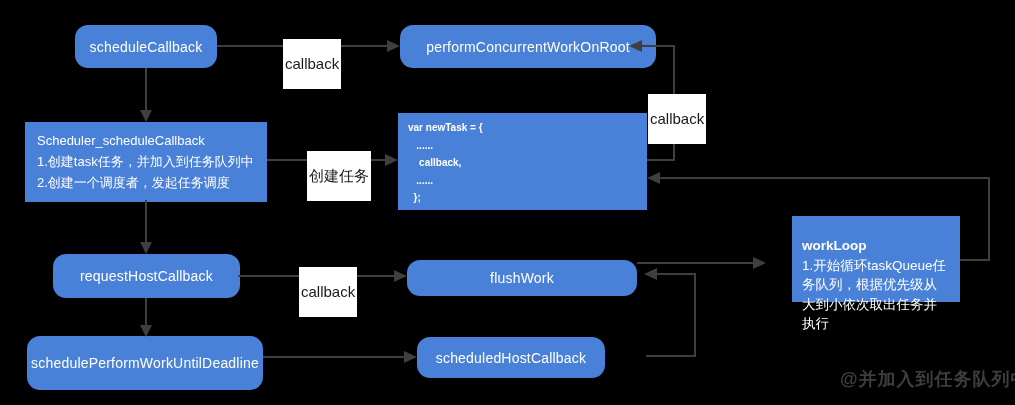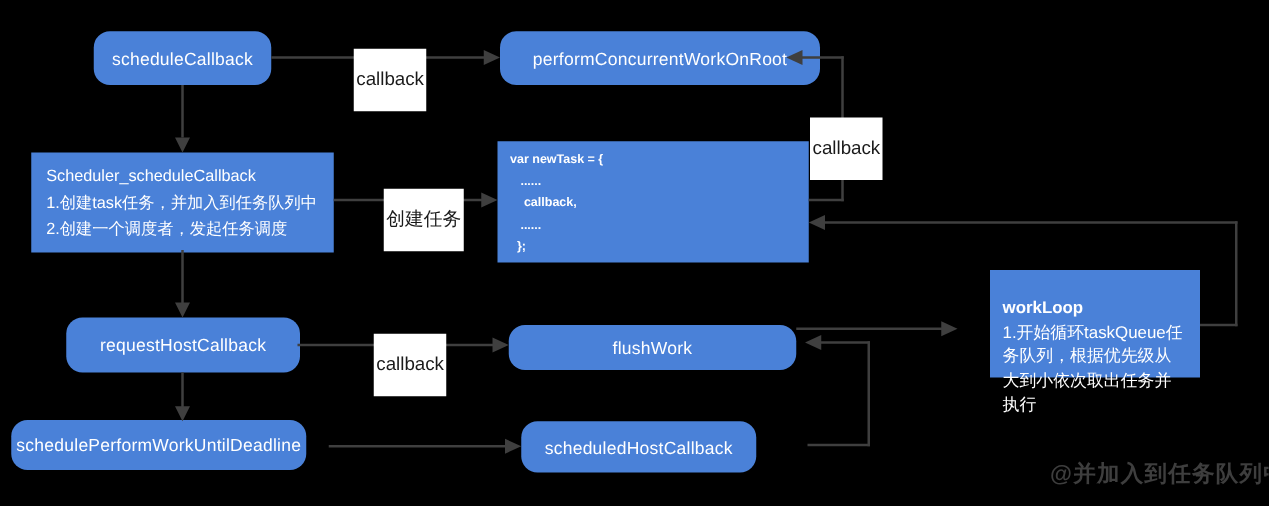--- a/index.html
+++ b/index.html
@@ -46,21 +46,21 @@
   .workloop .body{font-weight:500;}
 
   
   #b-schedulecallback{left:75px;top:25px;width:142px;height:43px;}
   #b-perform{left:400px;top:25px;width:256px;height:43px;}
   #b-scheduler{left:25px;top:122px;width:242px;height:80px;}
   #b-newtask{left:398px;top:113px;width:249px;height:97px;}
   #b-workloop{left:792px;top:216px;width:168px;height:86px;}
   #b-requesthost{left:53px;top:254px;width:187px;height:44px;}
   #b-flushwork{left:407px;top:260px;width:230px;height:36px;}
-  #b-scheduleperform{left:9px;top:336px;width:236px;height:40px;}
+  #b-scheduleperform{left:27px;top:336px;width:236px;height:54px;}
   #b-scheduledhost{left:417px;top:337px;width:188px;height:41px;}
 
   
   .seg{position:absolute;background:#3f3f3f;}
   .ah{position:absolute;width:0;height:0;}
   .ah-r{border-top:6px solid transparent;border-bottom:6px solid transparent;border-left:13px solid #3f3f3f;}
   .ah-l{border-top:6px solid transparent;border-bottom:6px solid transparent;border-right:13px solid #3f3f3f;}
   .ah-d{border-left:6px solid transparent;border-right:6px solid transparent;border-top:12px solid #3f3f3f;}
 
   .edge-label{

